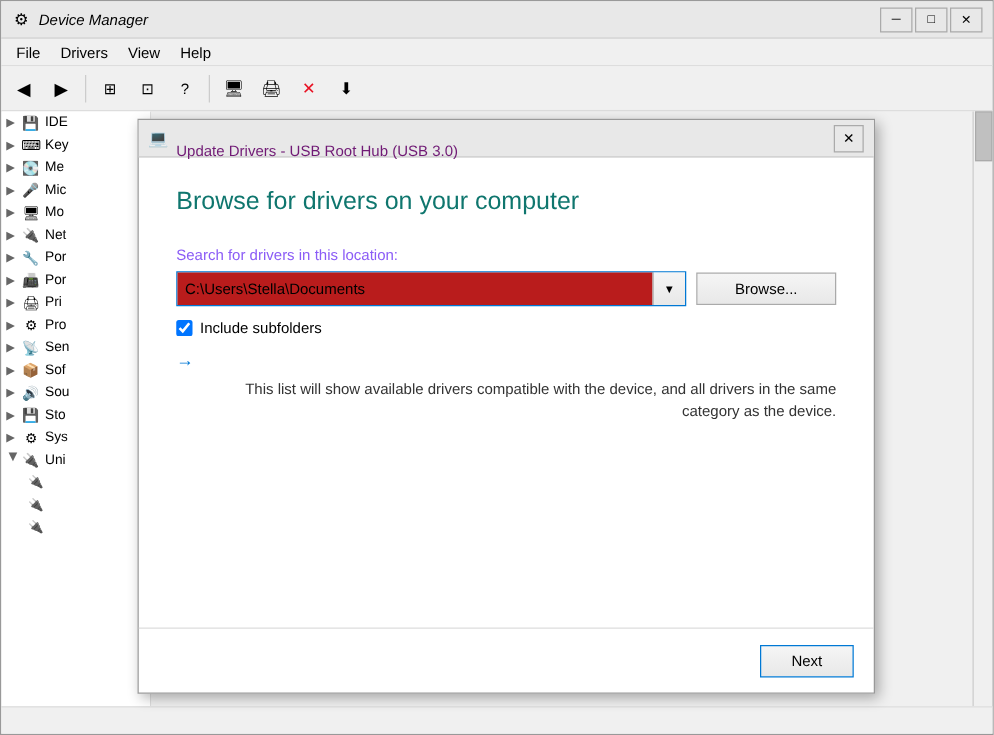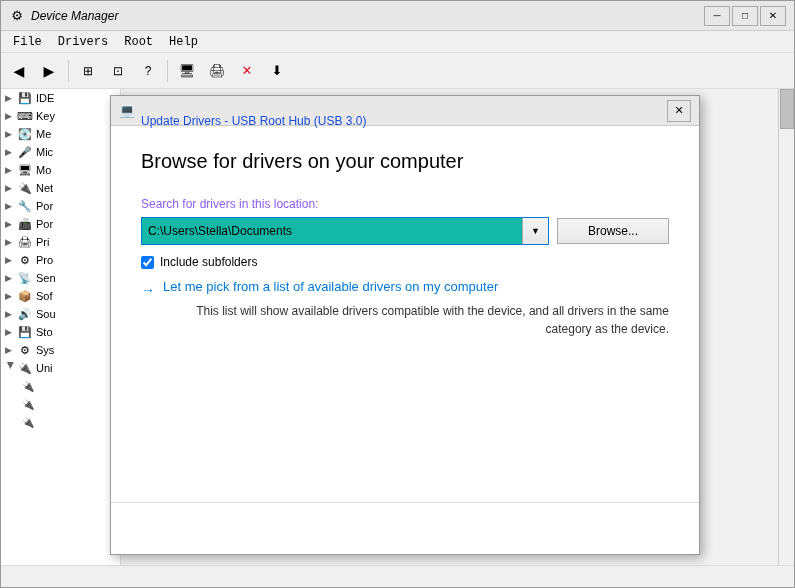--- a/index.html
+++ b/index.html
@@ -70,21 +70,20 @@
 
     
     .menu-bar {
       height: 22px;
       display: flex;
       align-items: center;
       background: #f0f0f0;
       border-bottom: 1px solid #ddd;
       padding: 0 4px;
       flex-shrink: 0;
-      font-family: Liberation Mono, monospace;
     }
 
     .menu-item {
       padding: 2px 8px;
       cursor: pointer;
       font-size: 12px;
     }
 
     
     .toolbar {
@@ -233,21 +232,21 @@
 
     .modal-title-icon {
       width: 16px;
       height: 16px;
       margin-right: 6px;
       font-size: 13px;
     }
 
     .modal-title-text {
       font-size: 12px;
-      color: #1d4ed8;
+      color: #701a75;
       flex: 1;
       margin-top: 20px;
     }
 
     .modal-close-btn {
       width: 24px;
       height: 22px;
       border: 1px solid #aaa;
       background: #e8e8e8;
       cursor: pointer;
@@ -259,21 +258,21 @@
 
     
     .modal-content {
       flex: 1;
       padding: 24px 30px;
       overflow: auto;
     }
 
     .modal-heading {
       font-size: 20px;
-      color: #000000;
+      color: #0f766e;
       font-weight: normal;
       margin-bottom: 24px;
     }
 
     .field-label {
       font-size: 12px;
       color: #8b5cf6;
       margin-bottom: 6px;
     }
 
@@ -396,21 +395,21 @@
 
     .input-with-arrow {
       display: flex;
       flex: 1;
       border: 1px solid #0078d4;
     }
 
     .input-with-arrow .path-input {
       flex: 1;
       border: none;
-      background: #14b8a6;
+      background: #b91c1c;
     }
   </style>
 </head>
 <body>
 
 <div class="device-manager-window">
 
   <div class="title-bar">
     <div class="title-bar-icon">
       <span style="font-size:13px;">⚙</span>
@@ -419,21 +418,21 @@
     <div class="title-bar-controls">
       <button class="title-btn">─</button>
       <button class="title-btn">□</button>
       <button class="title-btn close">✕</button>
     </div>
   </div>
 
   <div class="menu-bar">
     <span class="menu-item">File</span>
     <span class="menu-item">Drivers</span>
-    <span class="menu-item">Root</span>
+    <span class="menu-item">View</span>
     <span class="menu-item">Help</span>
   </div>
 
   <div class="toolbar">
     <button class="toolbar-btn">◀</button>
     <button class="toolbar-btn">▶</button>
     <div class="toolbar-separator"></div>
     <button class="toolbar-btn" style="font-size:12px;">⊞</button>
     <button class="toolbar-btn" style="font-size:12px;">⊡</button>
     <button class="toolbar-btn" style="font-size:12px;">?</button>
@@ -577,23 +576,23 @@
     </div>
 
     <div class="checkbox-row">
       <input type="checkbox" class="checkbox-input" id="subfolders" checked="" style="">
       <label for="subfolders" class="checkbox-label">Include subfolders</label>
     </div>
 
     <div class="link-section">
       <div class="link-row">
         <span class="link-arrow">→</span>
-        <a class="link-text" href="#">Let me pick from a list of available drivers on my computer</a>
       </div>
       <div class="link-description">This list will show available drivers compatible with the device, and all drivers in the same category as the device.</div>
     </div>
 
   </div>
 
   <div class="modal-footer">
+    <button class="footer-btn primary">Next</button>
   </div>
 
 </div>
 
 </body></html>

